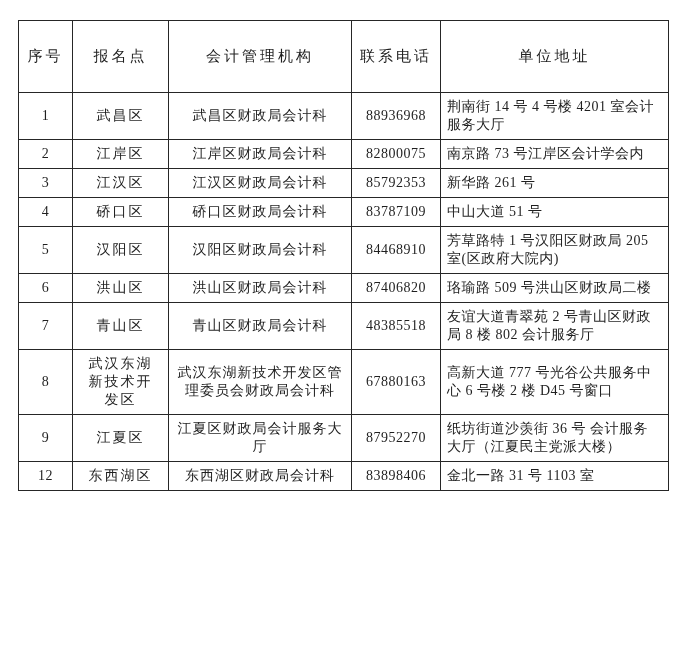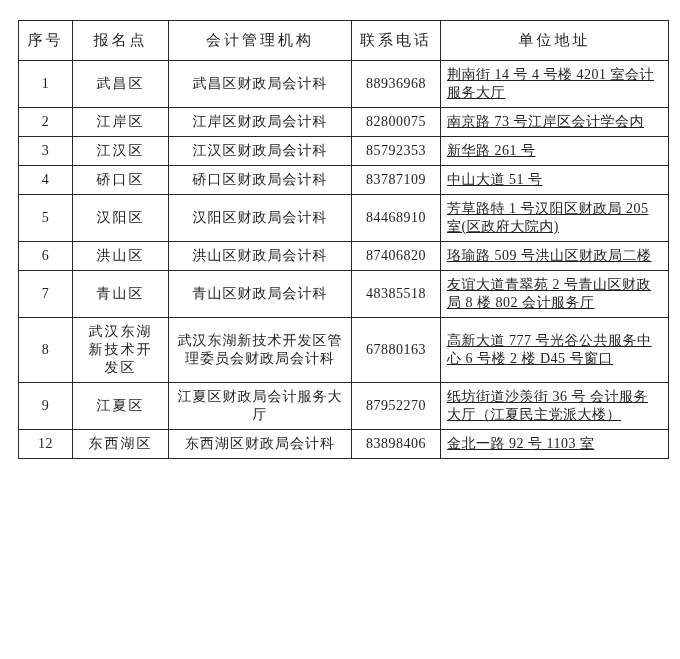--- a/index.html
+++ b/index.html
@@ -31,33 +31,33 @@
   .reg-table th, .reg-table td {
     border: 1px solid #262626;
     vertical-align: middle;
     overflow-wrap: break-word;
   }
   .reg-table th {
     font-weight: normal;
     font-size: 15px;
     letter-spacing: 3px;
     text-align: center;
-    padding: 10px 3px;
+    padding: 26px 3px;
     line-height: 19px;
   }
   .reg-table td {
     font-size: 14px;
     line-height: 18px;
     padding: 5px 6px;
   }
   td.c-no    { text-align: center; letter-spacing: 0.5px; }
   td.c-site  { text-align: center; letter-spacing: 2px; padding: 5px 10px; }
   td.c-org   { text-align: center; letter-spacing: 1px; padding: 4px 5px; font-family: Liberation Serif, serif; }
   td.c-phone { text-align: center; letter-spacing: 0.5px; }
-  td.c-addr  { text-align: left;  letter-spacing: 0.5px; text-decoration: underline; }
+  td.c-addr  { text-align: left;  letter-spacing: 0.5px; }
 </style>
 </head>
 <body>
 
 <div class="page">
   <table class="reg-table">
     <colgroup>
       <col style="width:54px">
       <col style="width:96px">
       <col style="width:183px">
@@ -135,17 +135,17 @@
         <td class="c-site">江夏区</td>
         <td class="c-org">江夏区财政局会计服务大厅</td>
         <td class="c-phone">87952270</td>
         <td class="c-addr">纸坊街道沙羡街 36 号 会计服务大厅（江夏民主党派大楼）</td>
       </tr>
       <tr>
         <td class="c-no">12</td>
         <td class="c-site">东西湖区</td>
         <td class="c-org">东西湖区财政局会计科</td>
         <td class="c-phone">83898406</td>
-        <td class="c-addr">金北一路 92 号 1103 室</td>
+        <td class="c-addr">金北一路 31 号 1103 室</td>
       </tr>
     </tbody>
   </table>
 </div>
 
 </body></html>

